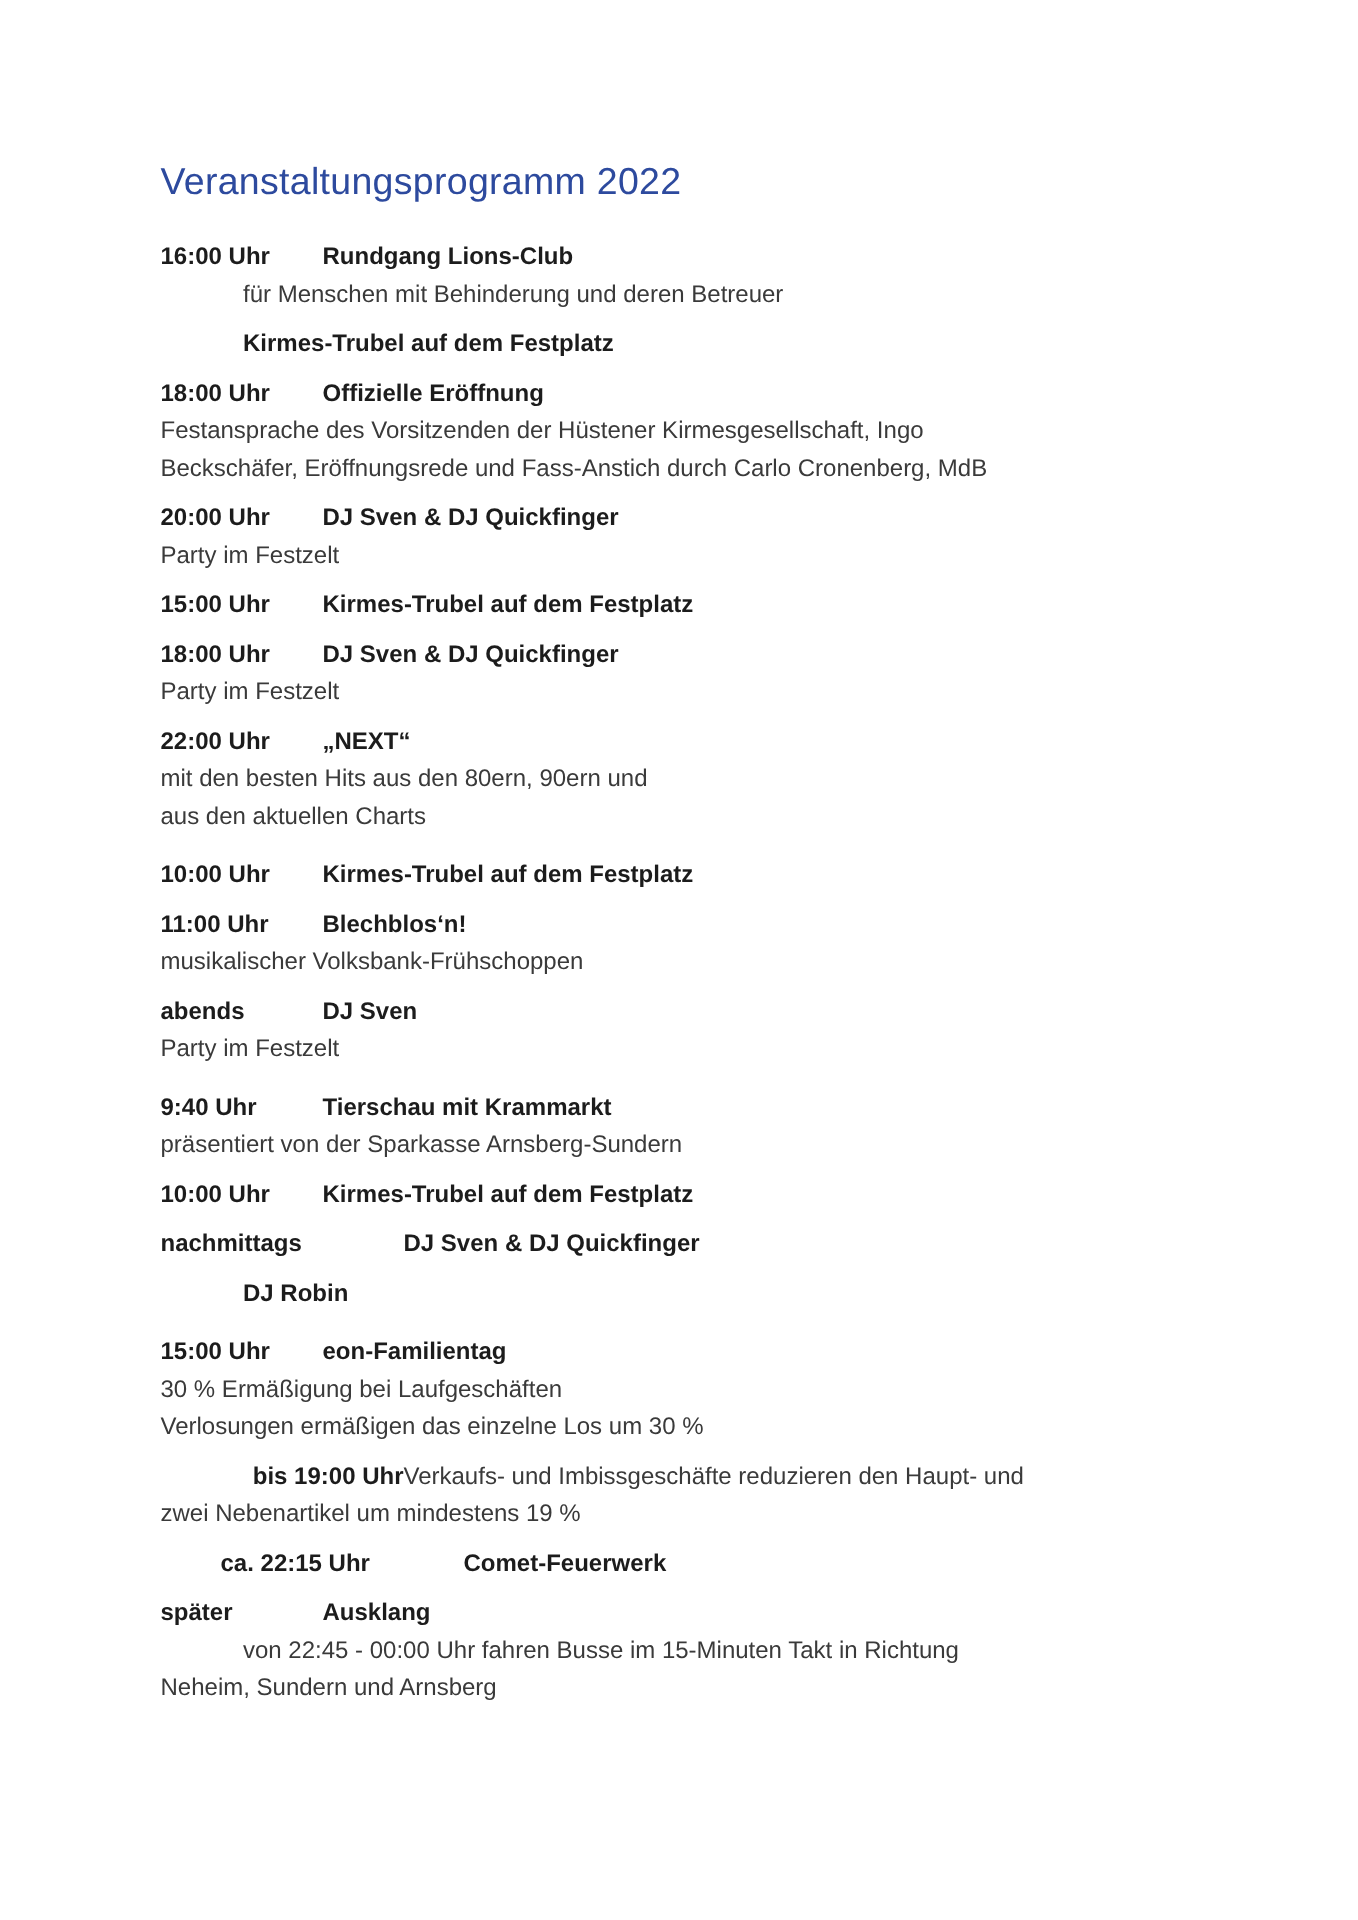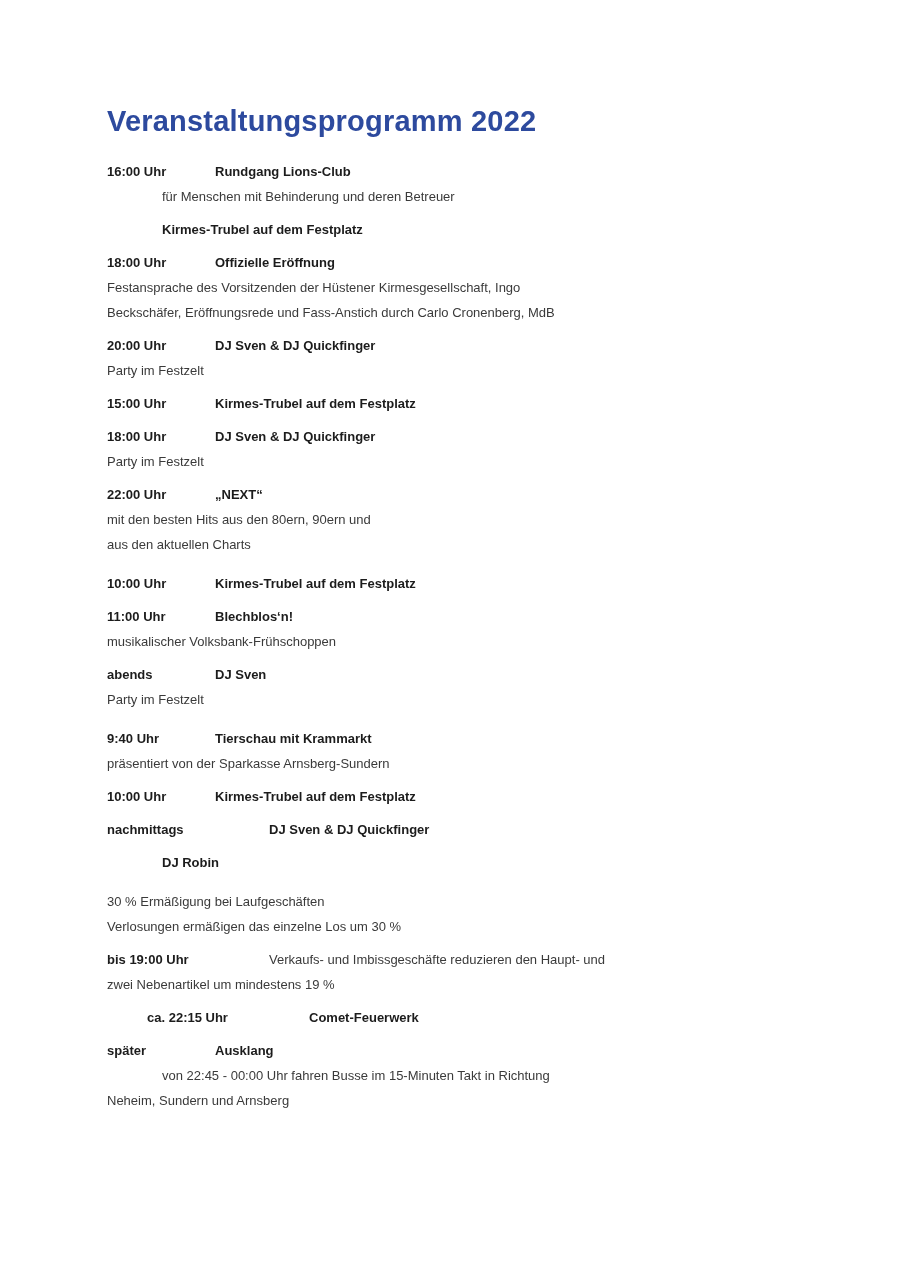--- a/index.html
+++ b/index.html
@@ -18,37 +18,37 @@
     width: 905px;
     height: 1280px;
     box-sizing: border-box;
     background: var(--bg);
     padding: 104px 95px 0 107px;
     overflow: hidden;
     font-family: "Liberation Sans", "DejaVu Sans", sans-serif;
   }
   .doc-title {
     margin: 0 0 21px 0;
-    font-size: 29px;
+    font-size: 25px;
     line-height: 34px;
-    font-weight: 700;
+    font-weight: 400;
     color: var(--title-blue);
     letter-spacing: 0.2px;
   }
   .program {
     margin: 0;
   }
   .block {
     margin: 0 0 8px 0;
   }
   .block.group-start {
     margin-top: 14px;
   }
   .line {
-    font-size: 13px;
+    font-size: 16px;
     line-height: 25px;
     color: var(--body-text);
     white-space: nowrap;
   }
   .line.ind1 {
     padding-left: 55px;
   }
   .col {
     display: inline-block;
     font-weight: 700;
@@ -116,25 +116,26 @@
       <div class="block">
         <div class="line"><span class="col" style="width: 108px;">10:00 Uhr</span><span class="bold">Kirmes-Trubel auf dem Festplatz</span></div>
       </div>
       <div class="block">
         <div class="line"><span class="col" style="width: 162px;">nachmittags</span><span class="bold">DJ Sven &amp; DJ Quickfinger</span></div>
       </div>
       <div class="block">
         <div class="line ind1"><span class="bold">DJ Robin</span></div>
       </div>
       <div class="block group-start">
+        <div class="line"><span class="col" style="width: 108px;">15:00 Uhr</span><span class="bold">eon-Familientag</span></div>
         <div class="line"><span class="desc">30 % Ermäßigung bei Laufgeschäften</span></div>
         <div class="line"><span class="desc">Verlosungen ermäßigen das einzelne Los um 30 %</span></div>
       </div>
       <div class="block">
-        <div class="line"><span class="col" style="width: 162px;">bis 19:00 Uhr</span><span class="desc">Verkaufs- und Imbissgeschäfte reduzieren den Haupt- und</span></div>
+        <div class="line"><span class="col" style="width: 162px; text-align: right;">bis 19:00 Uhr</span><span class="desc">Verkaufs- und Imbissgeschäfte reduzieren den Haupt- und</span></div>
         <div class="line"><span class="desc">zwei Nebenartikel um mindestens 19 %</span></div>
       </div>
       <div class="block">
         <div class="line"><span class="col" style="width: 162px; margin-left: 40px;">ca. 22:15 Uhr</span><span class="bold">Comet-Feuerwerk</span></div>
       </div>
       <div class="block">
         <div class="line"><span class="col" style="width: 108px;">später</span><span class="bold">Ausklang</span></div>
         <div class="line ind1"><span class="desc">von 22:45 - 00:00 Uhr fahren Busse im 15-Minuten Takt in Richtung</span></div>
         <div class="line"><span class="desc">Neheim, Sundern und Arnsberg</span></div>
       </div>

